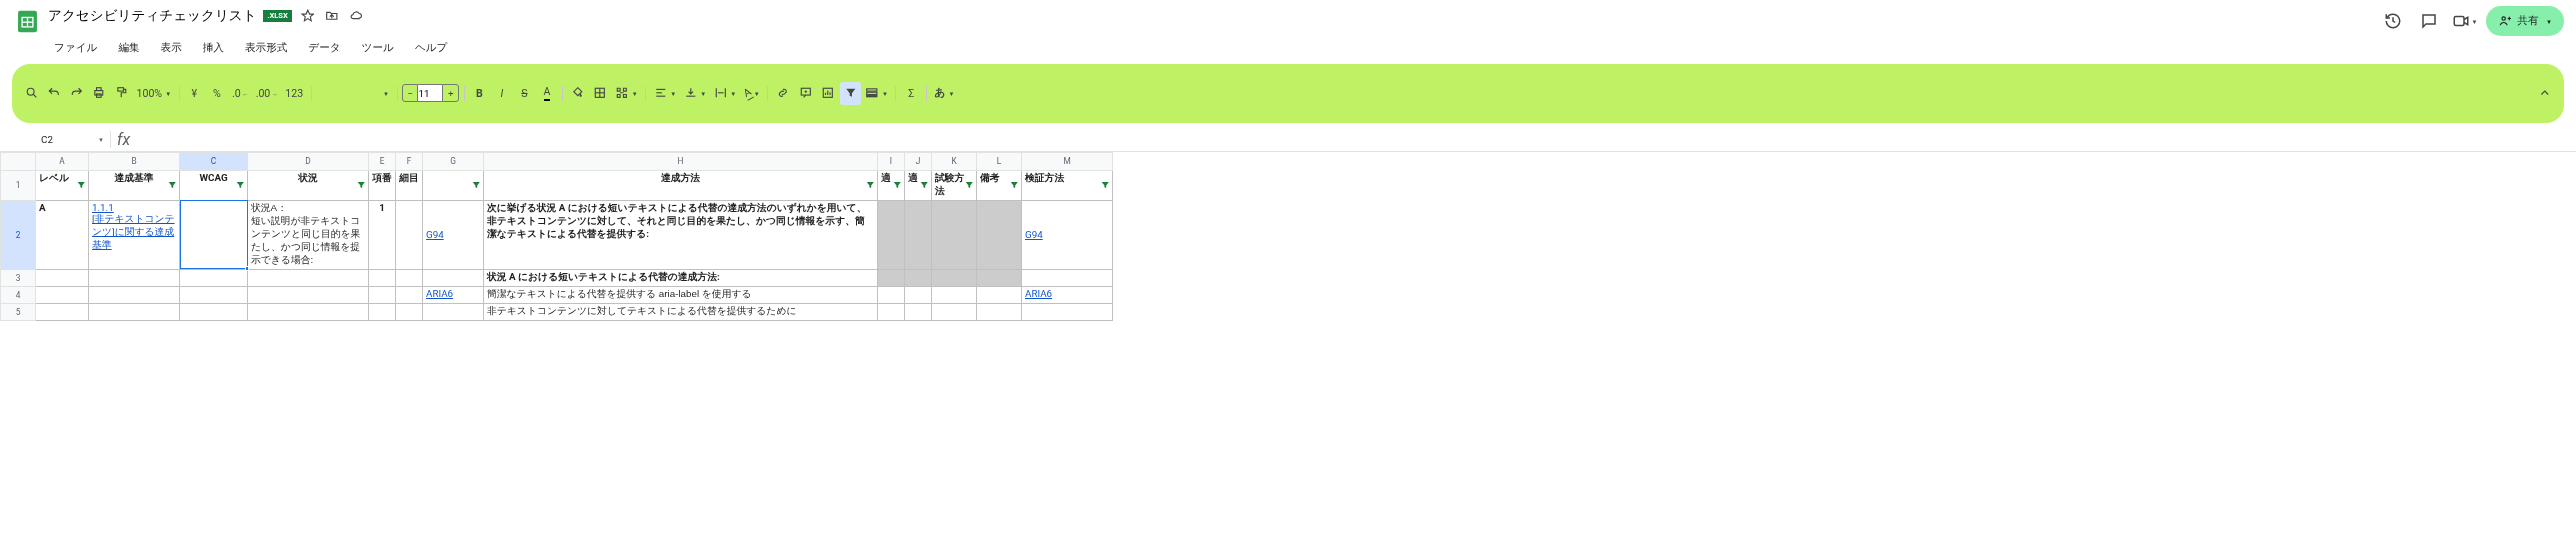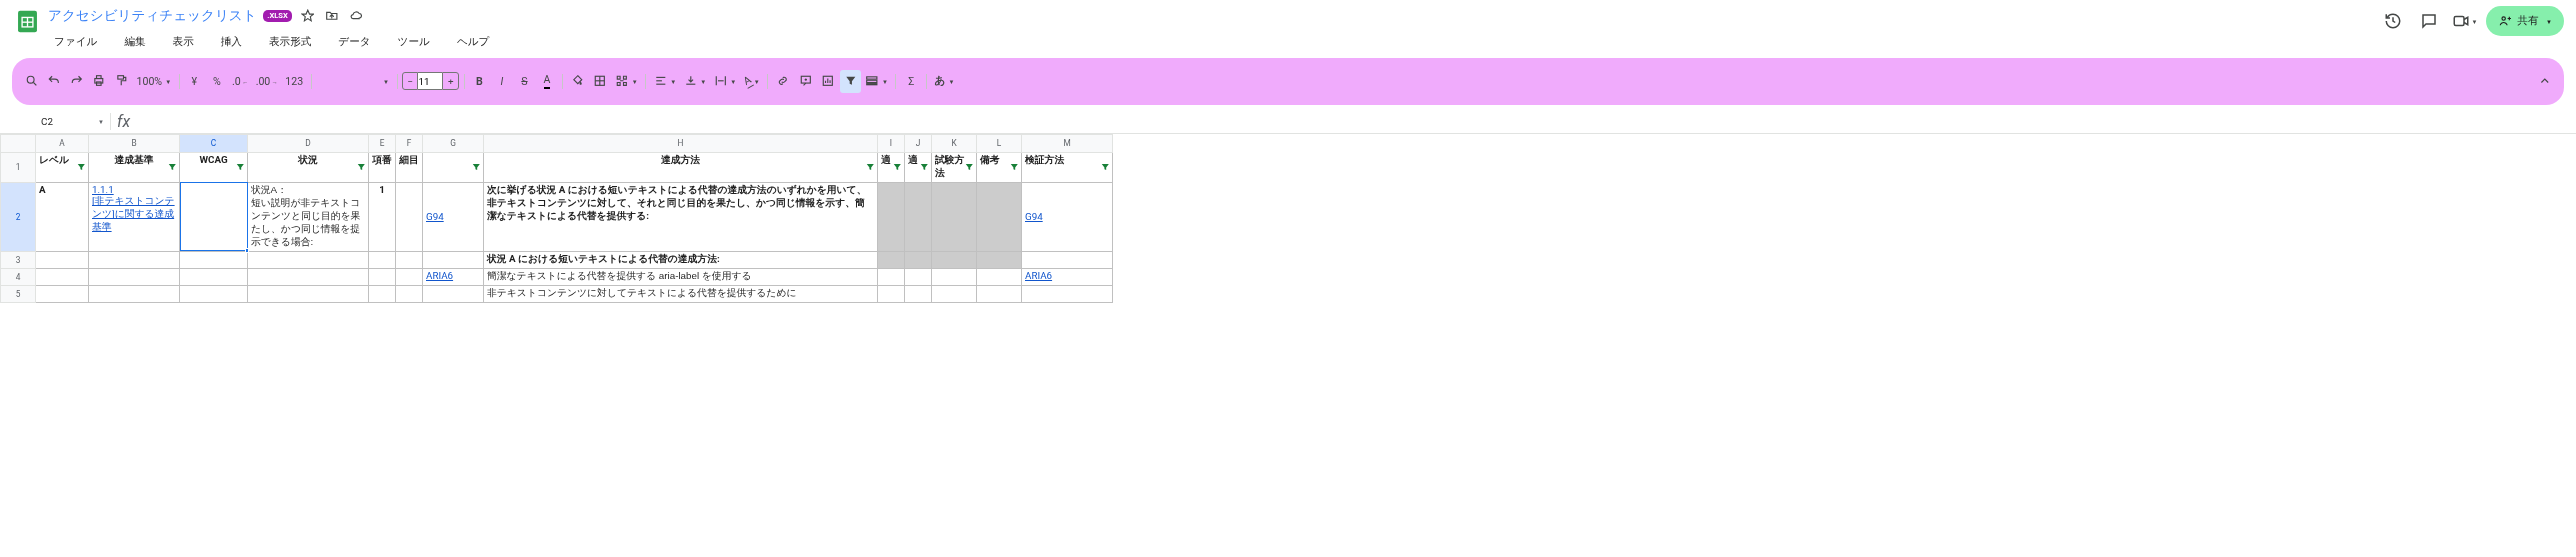--- a/index.html
+++ b/index.html
@@ -2,30 +2,30 @@
 <html style="font-size:12px"><head>
 <meta charset="utf-8">
 <style>
 *{margin:0;padding:0;box-sizing:border-box;font-family:"Google Sans",Roboto,Arial,sans-serif}
 body{background:#fff;font-size:9.8px;color:#1f1f1f}
 .hdr{display:flex;align-items:flex-start;padding:6px 12px;gap:6px}
 .logo{width:30px;height:30px;display:flex;align-items:center;justify-content:center}
 .logo svg{width:27px;height:27px}
 .title-area{flex:1}
 .title-row{display:flex;align-items:center;gap:6px;height:19.7px}
-.title{font-size:13.6px;color:#3b82f6}
-.badge{background:#a21caf;color:#fff;font-size:7.6px;font-weight:700;padding:1.5px 4.5px;border-radius:5px}
+.title{font-size:13.6px;color:#000000}
+.badge{background:#15803d;color:#fff;font-size:7.6px;font-weight:700;padding:1.5px 4.5px;border-radius:0}
 .icon-btn{width:18px;height:18px;display:flex;align-items:center;justify-content:center;cursor:pointer;border-radius:3px;color:#444746}
-.menu-row{display:flex;gap:15px;margin-top:6px}
+.menu-row{display:flex;gap:9px;margin-top:12px}
 .menu-item{padding:3px 6px;font-size:10.6px;color:#1f1f1f;cursor:pointer;border-radius:3px}
 .hdr-right{display:flex;align-items:center;gap:6px}
 .r-icon{width:30px;height:30px;display:flex;align-items:center;justify-content:center;cursor:pointer;border-radius:50%;color:#444746}
 .share-btn{display:flex;align-items:center;gap:6px;background:#86efac;padding:7.6px 12px;border-radius:30px;cursor:pointer;font-size:10.6px;font-weight:500}
 .toolbar-wrap{padding:0 12px 6px}
-.toolbar{display:flex;align-items:center;background:#f0abfc;border-radius:18px;padding:12px 9px;gap:1.5px}
+.toolbar{display:flex;align-items:center;background:#bef264;border-radius:18px;padding:18px 9px;gap:1.5px}
 .tb-btn{min-width:21px;height:23px;display:flex;align-items:center;justify-content:center;cursor:pointer;border-radius:3px;color:#444746;font-size:10.6px;padding:0 3px;gap:1.5px}
 .tb-btn.active{background:#d3e3fd}
 .tb-sep{width:0.8px;height:15px;background:#c7c7c7;margin:0 3px}
 .tb-spacer{flex:1}
 .dropdown-arrow{font-size:6px;margin-left:1.5px}
 .font-size-ctrl{display:flex;align-items:center;gap:0}
 .fs-btn{width:16.7px;height:18px;display:flex;align-items:center;justify-content:center;cursor:pointer;border:0.8px solid #747775;color:#444746}
 .fs-btn:first-child{border-radius:3px 0 0 3px}
 .fs-btn:last-child{border-radius:0 3px 3px 0}
 .fs-input{width:24px;height:18px;border:0.8px solid #747775;border-left:0;border-right:0;font-size:9.8px}

